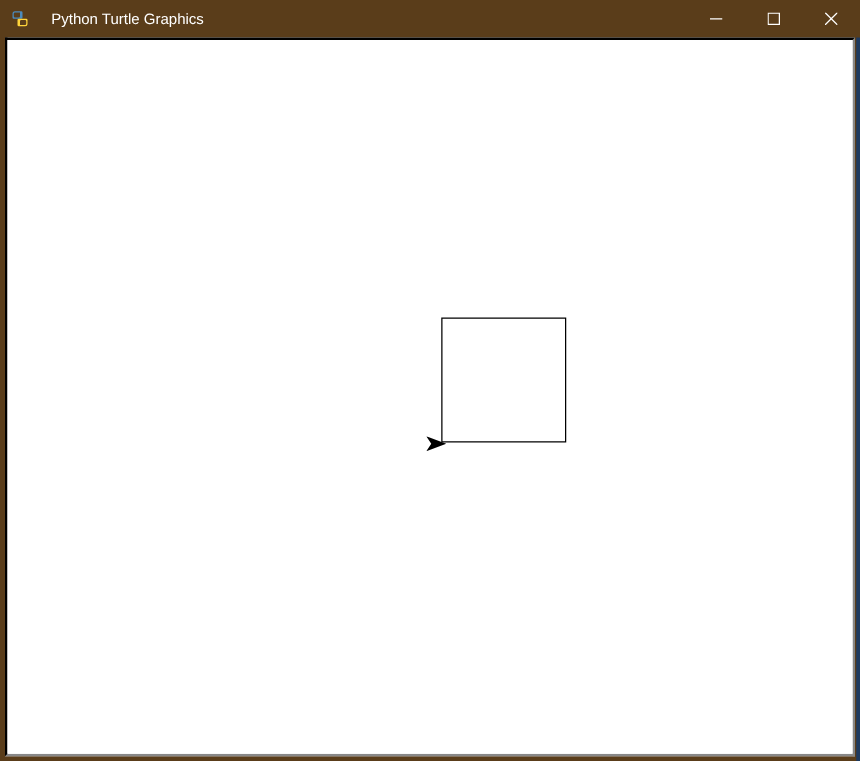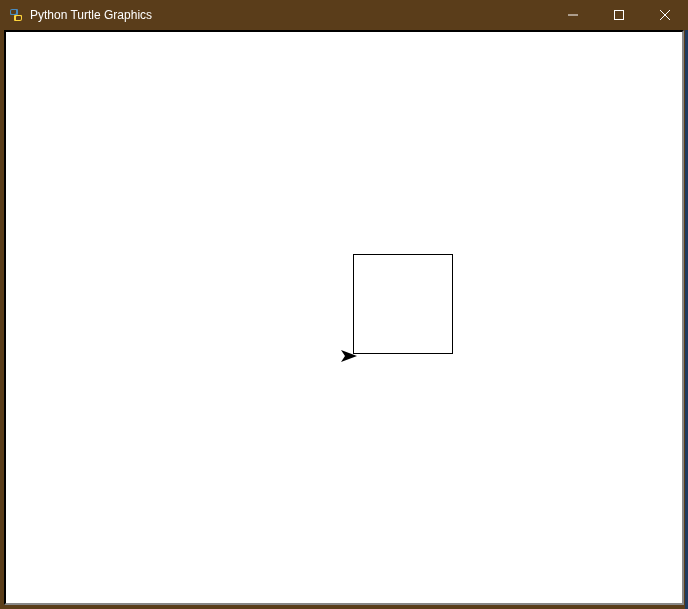--- a/index.html
+++ b/index.html
@@ -33,20 +33,21 @@
     .titlebar-icon {
       width: 16px;
       height: 16px;
       margin-right: 6px;
       display: flex;
       align-items: center;
       justify-content: center;
     }
     .titlebar-title {
       flex: 1;
+      margin-left: 11px;
     }
     .titlebar-controls {
       display: flex;
       height: 100%;
     }
     .control-btn {
       width: 46px;
       height: 30px;
       display: flex;
       align-items: center;

